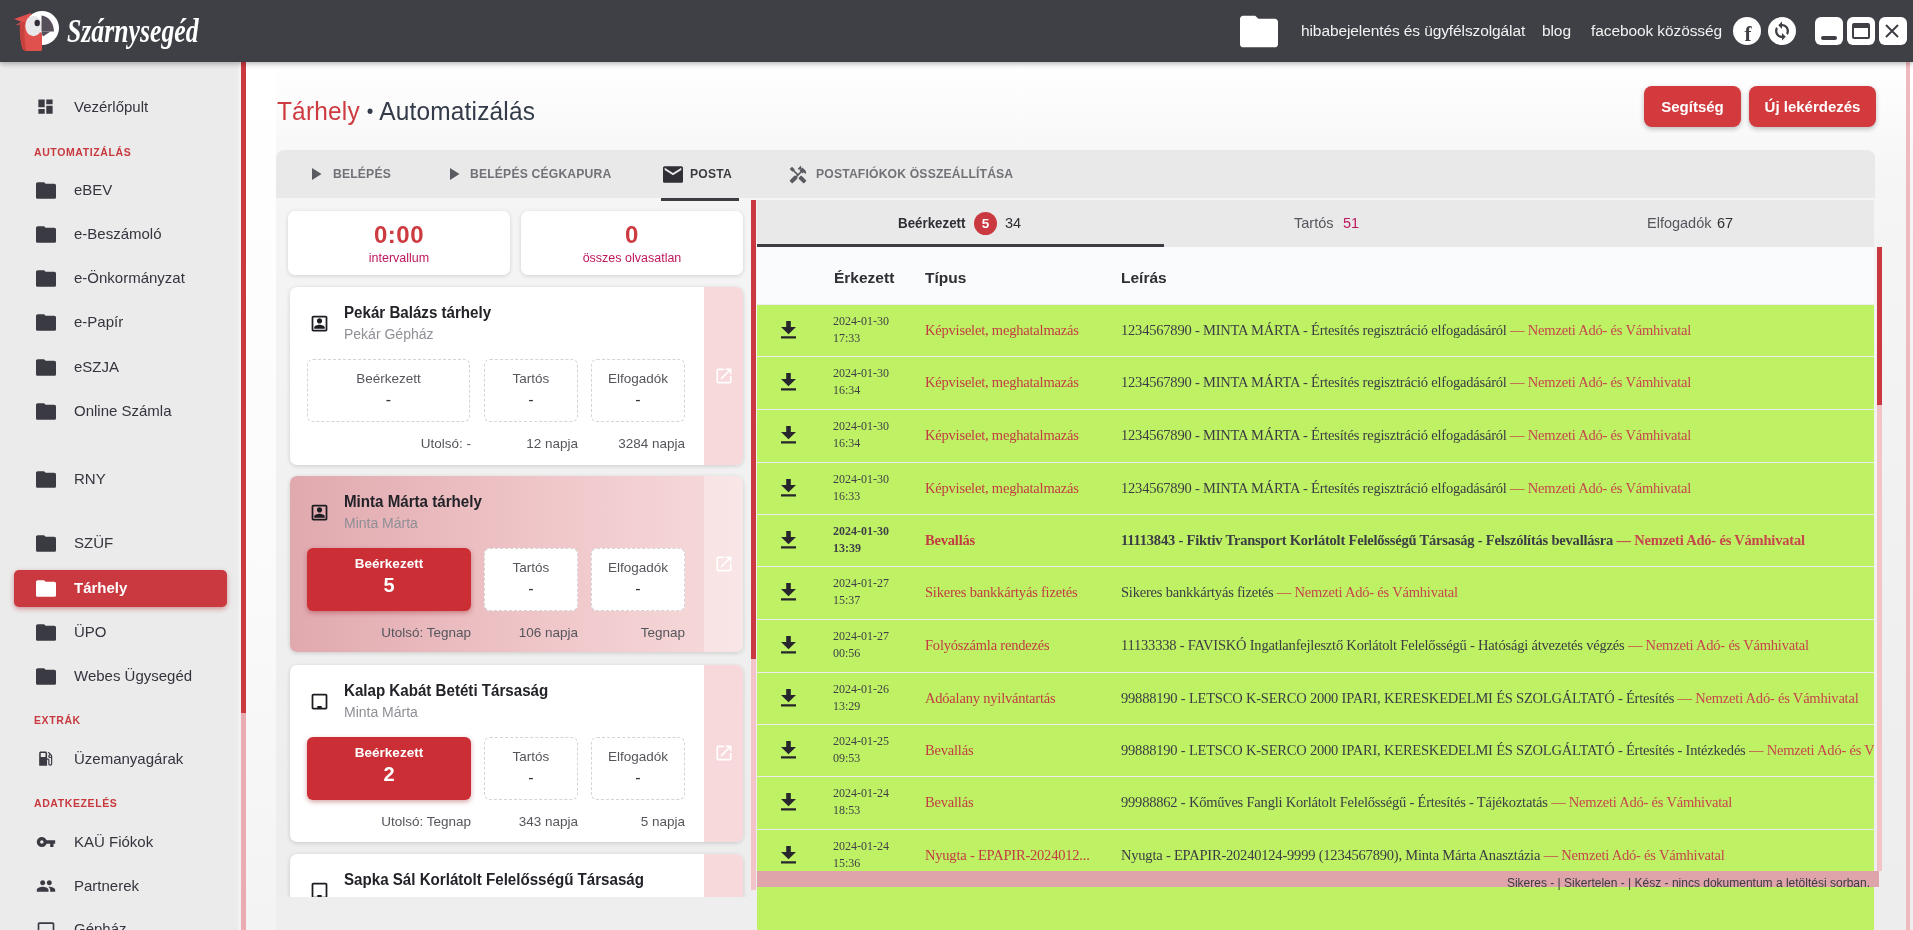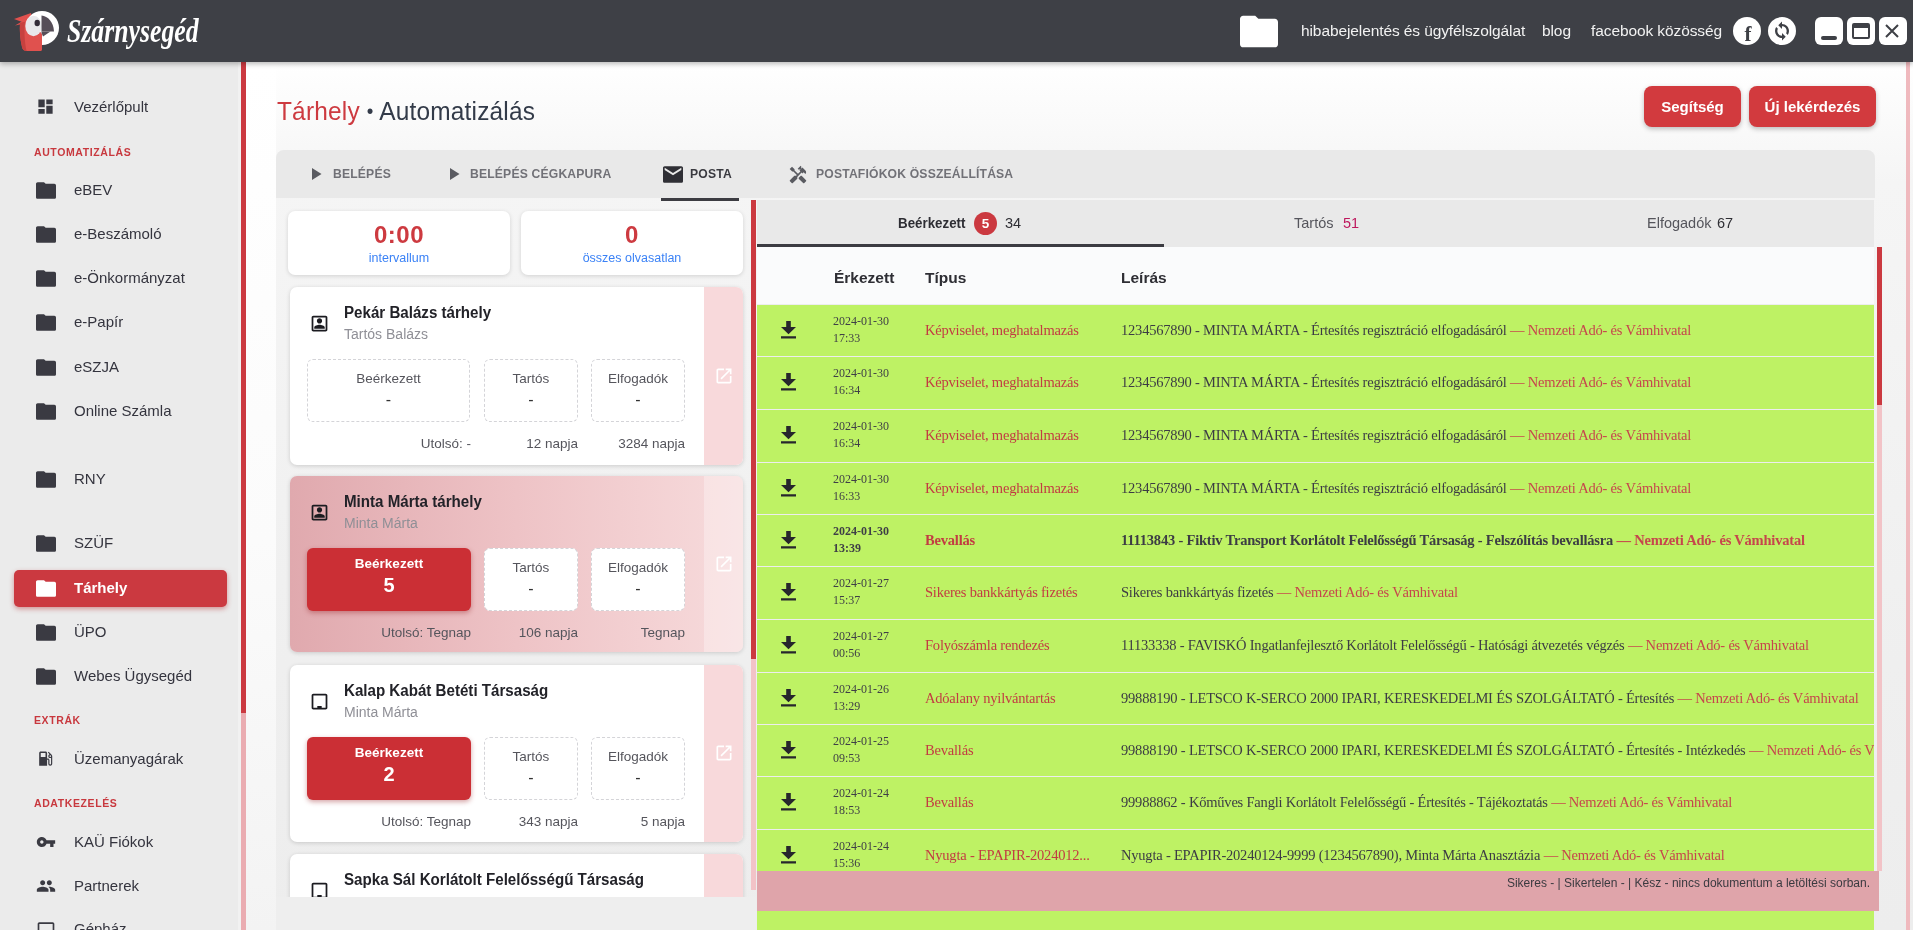--- a/index.html
+++ b/index.html
@@ -32,21 +32,21 @@
 #title .red { color:#cd3a40; }
 .btn { position:absolute; top:86px; height:41px; background:#d23a3e; border-radius:8px; color:#fff; font-size:15px; font-weight:bold; text-align:center; line-height:41px; box-shadow:0 2px 5px rgba(0,0,0,.25); z-index:5;}
 
 #tabstrip { position:absolute; left:276px; top:150px; width:1599px; height:48px; background:#e9e9e9; border-radius:8px 8px 0 0; z-index:4; }
 .ttab { position:absolute; top:0; height:48px; line-height:48px; color:#717177; font-size:13.5px; font-weight:bold; letter-spacing:.2px; white-space:nowrap; transform:scaleX(.9); transform-origin:0 50%; }
 #posta-underline { position:absolute; left:385px; top:48px; width:78px; height:3px; background:#3c3c42; }
 
 
 .statbox { position:absolute; top:211px; width:222px; height:64px; background:#fff; border-radius:7px; box-shadow:0 1px 4px rgba(0,0,0,.14); text-align:center; z-index:3;}
 .statbox .v { margin-top:11px; font-size:24px; font-weight:bold; color:#cd3a40; line-height:25px; letter-spacing:.5px; }
-.statbox .l { margin-top:4px; font-size:12.5px; color:#3b82f6; line-height:15px; }
+.statbox .l { margin-top:4px; font-size:12.5px; color:#be185d; line-height:15px; }
 
 
 .card { position:absolute; left:290px; width:453px; background:#fff; border-radius:7px; box-shadow:0 1px 4px rgba(0,0,0,.16); z-index:3; }
 .card .strip { position:absolute; right:0; top:0; width:39px; height:100%; background:#f8d9db; border-radius:0 7px 7px 0; }
 .card .ctitle { position:absolute; left:54px; top:17px; font-size:16px; font-weight:bold; color:#222228; white-space:nowrap; transform:scaleX(.945); transform-origin:0 0; }
 .card .csub { position:absolute; left:54px; top:39px; font-size:14px; color:#8f8f96; }
 .card .cic { position:absolute; left:19px; top:26px; width:21px; height:21px; }
 .box { position:absolute; top:72px; height:63px; border:1px dashed #d4d4d8; border-radius:6px; background:#fff; text-align:center; }
 .box .bt { margin-top:10px; font-size:13.5px; color:#55555c; line-height:18px; }
 .box .bv { font-size:16px; color:#333; line-height:24px; }
@@ -61,21 +61,21 @@
 #ttabs .tt { position:absolute; top:0; height:47px; line-height:47px; font-size:14.5px; color:#55555c; white-space:nowrap; }
 #thead { position:absolute; left:0; top:47px; width:1117px; height:57px; background:#fafbfc; }
 #thead div { position:absolute; top:22px; font-size:15.5px; font-weight:bold; color:#2e2e34; }
 #rows { position:absolute; left:0; top:104px; width:1117px; height:633px; overflow:hidden; background:#bef264;font-family:Liberation Serif, serif; }
 .row { position:absolute; left:0; width:1117px; height:53px; border-top:1px solid #ededee; }
 .row .dl { position:absolute; left:24px; top:16px; width:15px; height:18px; }
 .row .dt { position:absolute; left:76px; top:8px; font-size:12px; color:#3f3f46; line-height:16.5px; }
 .row .ty { position:absolute; left:168px; top:17px; font-size:14.5px; color:#c23c42; white-space:nowrap; letter-spacing:-0.2px; }
 .row .de { position:absolute; left:364px; top:17px; font-size:14.5px; color:#3c3c44; white-space:nowrap; letter-spacing:-0.2px; }
 .row .de .nav { color:#c6464c; }
-#statusbar { position:absolute; left:757px; top:871px; width:1122px; height:40px; background:#dfa4aa; z-index:4; font-size:12px; color:#3a3a40; text-align:right; line-height:24px; padding-right:9px; }
+#statusbar { position:absolute; left:757px; top:871px; width:1122px; height:16px; background:#dfa4aa; z-index:4; font-size:12px; color:#3a3a40; text-align:right; line-height:24px; padding-right:9px; }
 #tbltrack { position:absolute; left:1877px; top:247px; width:5px; height:624px; background:#f2c3c7; z-index:5; }
 #tblthumb { position:absolute; left:1877px; top:247px; width:5px; height:158px; background:#cb3940; z-index:6; }
 #cardtrack { position:absolute; left:751px; top:200px; width:5px; height:690px; background:#f2c3c7; z-index:5; }
 #cardthumb { position:absolute; left:751px; top:200px; width:5px; height:459px; background:#cb3940; z-index:6; }
 
 #cardcover { position:absolute; left:276px; top:897px; width:480px; height:33px; background:#eeeeee; z-index:4; }
 #leftmargin { position:absolute; left:246px; top:62px; width:30px; height:868px; background:linear-gradient(180deg,#ffffff,#fbfbfb 55%,#f3f3f3); z-index:2; }
 
 </style>
 </head>
@@ -262,21 +262,21 @@
   <div class="l">összes olvasatlan</div>
 </div>
 
 <div id="cards">
 <div class="card" style="top:287px;height:178px;background:#fff;">
   <div class="strip" style="background:#f8d9db;"></div>
   <div class="cic"><svg viewBox="0 0 24 24" width="21" height="21">
           <path fill="#1b1b20" d="M19 3H5c-1.1 0-2 .9-2 2v14c0 1.1.9 2 2 2h14c1.1 0 2-.9 2-2V5c0-1.1-.9-2-2-2zm0 16H5V5h14v14zM12 12c1.65 0 3-1.35 3-3s-1.35-3-3-3-3 1.35-3 3 1.35 3 3 3zm-6 6h12v-1.4c0-2-4-3.1-6-3.1s-6 1.1-6 3.1V18z"></path>
         </svg></div>
   <div class="ctitle">Pekár Balázs tárhely</div>
-  <div class="csub">Tartós Balázs</div>
+  <div class="csub">Pekár Gépház</div>
   <div class="box" style="left:17px;width:163px">
         <div class="bt">Beérkezett</div>
         <div class="bv">-</div>
       </div>
   <div class="box" style="left:194px;width:94px">
         <div class="bt">Tartós</div>
         <div class="bv">-</div>
       </div>
   <div class="box" style="left:301px;width:94px">
         <div class="bt">Elfogadók</div>

